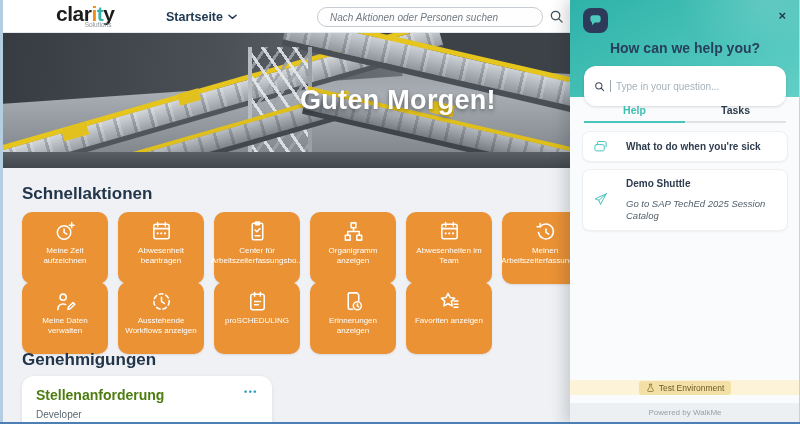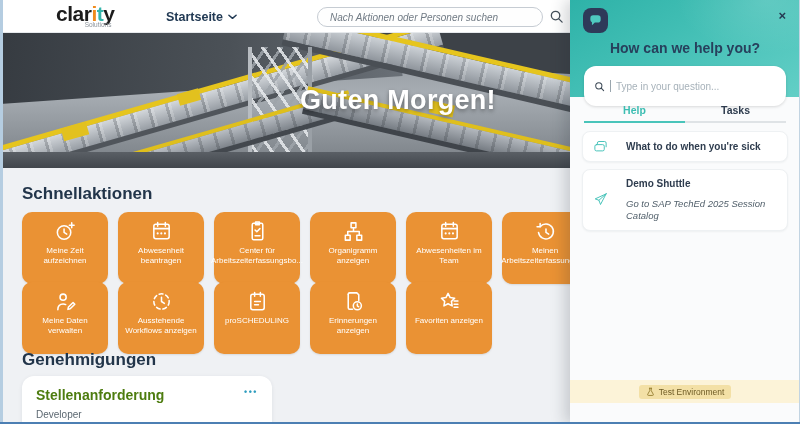--- a/index.html
+++ b/index.html
@@ -107,21 +107,21 @@
   .tab.active::after { background:#49c4ba; }
   .tab.inactive { color:#2e3c4e; font-weight:600; }
 
   .panel-items { position:absolute; left:12px; right:12px; top:131px; display:flex; flex-direction:column; gap:7px; }
   .panel-item { background:#fff; border:1px solid #eef1f3; border-radius:8px; padding:7px 10px;
                 display:flex; align-items:center; gap:18px; box-shadow:0 1px 2px rgba(20,30,40,.05); cursor:pointer; }
   .panel-item svg { stroke:#3fc0b6; fill:none; stroke-width:1.5; stroke-linecap:round; stroke-linejoin:round; flex:none; }
   .item-title { font-size:10px; font-weight:700; color:#2e3c4e; line-height:1.3; }
   .item-sub   { font-size:9.5px; color:#53616c; margin-top:8px; line-height:1.3;font-style:italic; }
 
-  .panel-banner { position:absolute; left:0; top:380px; width:100%; height:23px; background:#fcf3d8;
+  .panel-banner { position:absolute; left:0; top:380px; width:100%; height:15px; background:#fcf3d8;
                   display:flex; align-items:center; justify-content:center; }
   .test-badge { background:#f3e0a6; border-radius:3px; padding:2px 7px; font-size:8.5px; color:#6d5a23;
                 display:flex; align-items:center; gap:4px; }
   .test-badge svg { stroke:#8d7426; fill:none; stroke-width:1.1; stroke-linecap:round; stroke-linejoin:round; flex:none; }
   .panel-footer { position:absolute; left:0; top:403px; width:100%; height:21px; background:#edf0f2;
                   text-align:center; font-size:8px; color:#95a0a8; line-height:20px; }
 </style>
 </head>
 <body>
 
@@ -313,17 +313,18 @@
   </div>
 
   <div class="panel-banner">
     <div class="test-badge">
       <svg width="9" height="10" viewBox="0 0 12 12">
           <path d="M4.5 1h3M5 1v3.2L2.3 9a1.2 1.2 0 0 0 1.1 1.6h5.2A1.2 1.2 0 0 0 9.7 9L7 4.2V1"></path>
         </svg>
       <span>Test Environment</span>
     </div>
   </div>
+  <div class="panel-footer">Powered by WalkMe</div>
 </div>
 
 <div class="edge-left"></div>
 <div class="edge-right"></div>
 <div class="edge-bottom"></div>
 
 </body></html>

